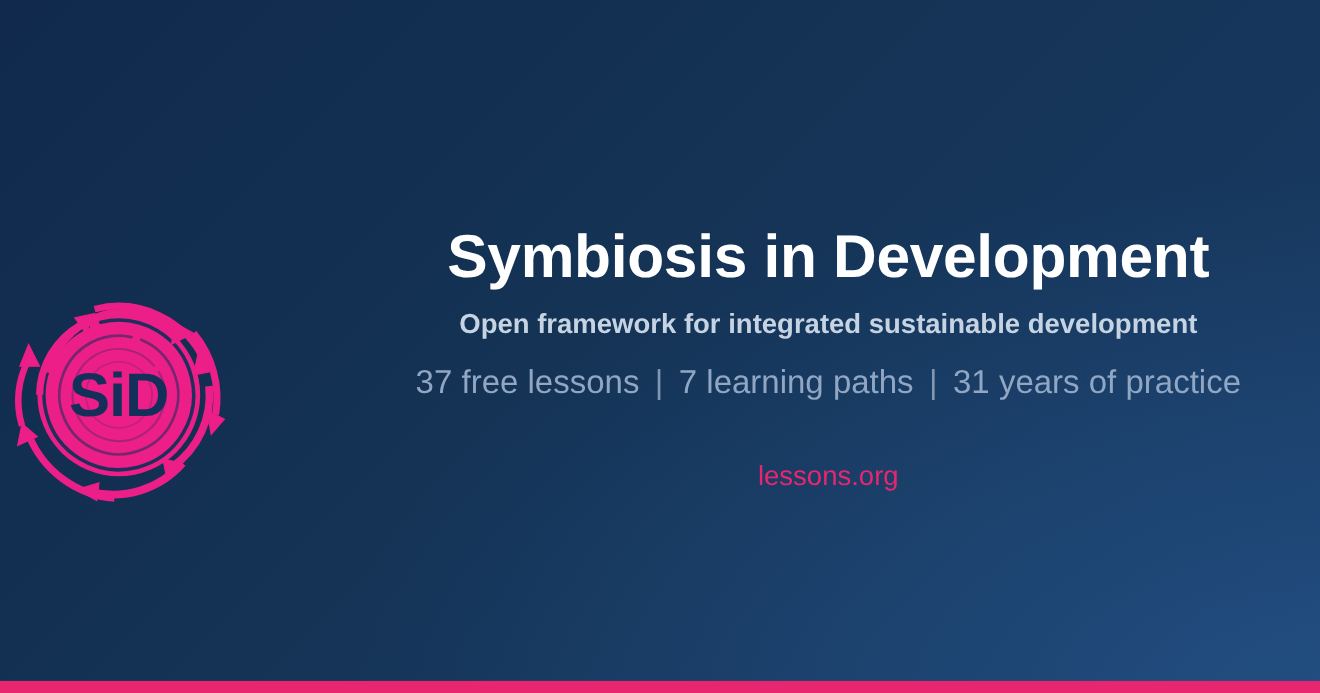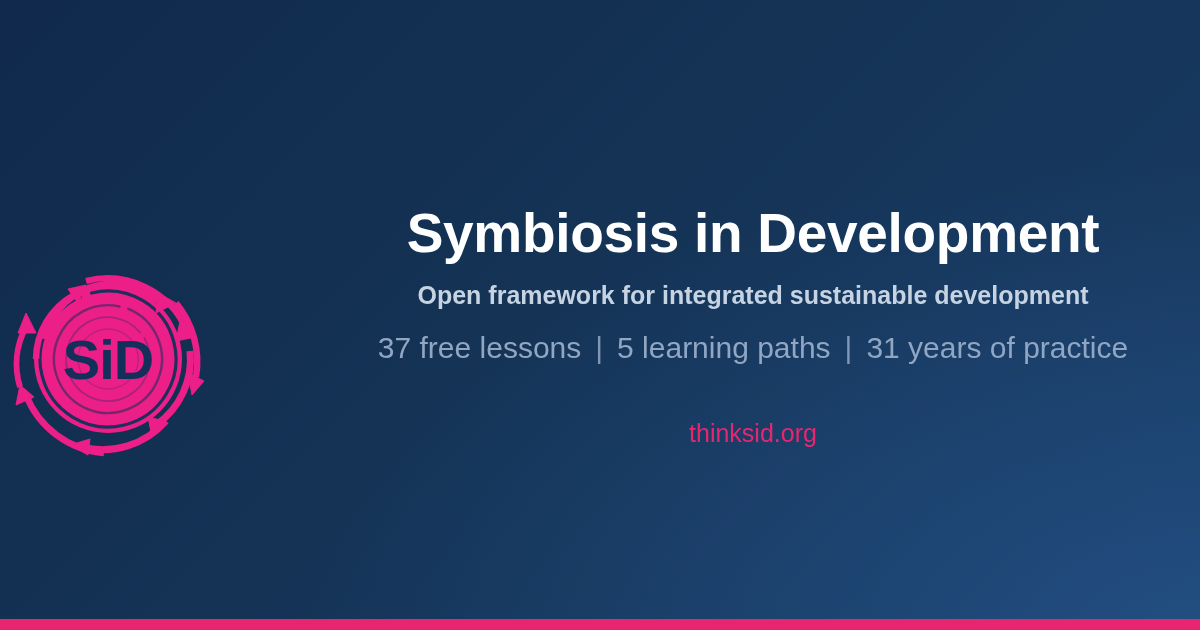--- a/index.html
+++ b/index.html
@@ -175,24 +175,24 @@
 
   <div class="text-block">
 
     <h1 class="title">Symbiosis in Development</h1>
 
     <p class="subtitle">Open framework for integrated sustainable development</p>
 
     <p class="stats">
       <span>37 free lessons</span>
       <span class="stat-sep">|</span>
-      <span>5 learning paths</span>
+      <span>7 learning paths</span>
       <span class="stat-sep">|</span>
       <span>31 years of practice</span>
     </p>
 
-    <a class="url" href="#">thinksid.org</a>
+    <a class="url" href="#">lessons.org</a>
 
   </div>
 
   <div class="accent-bar"></div>
 
 </div>
 
 </body></html>

